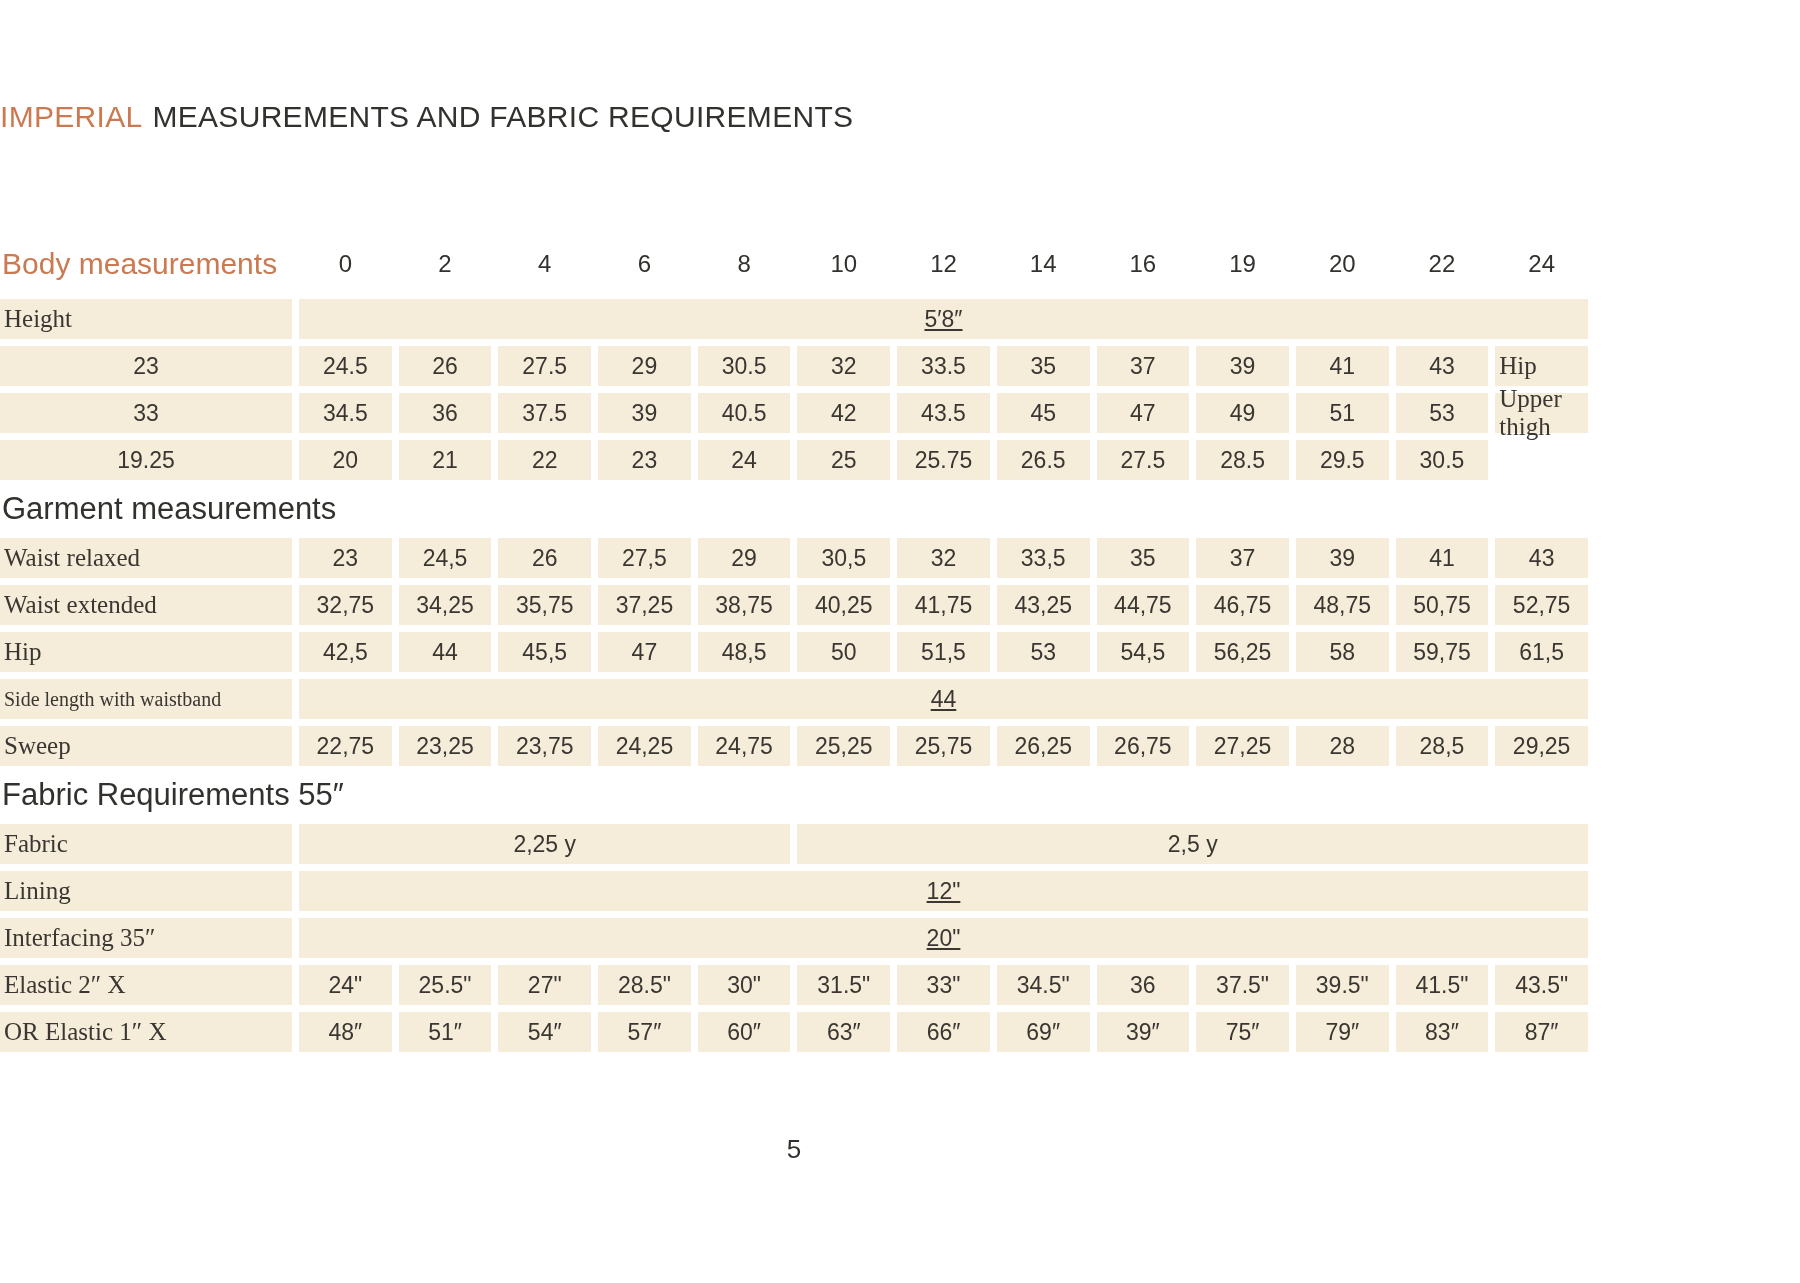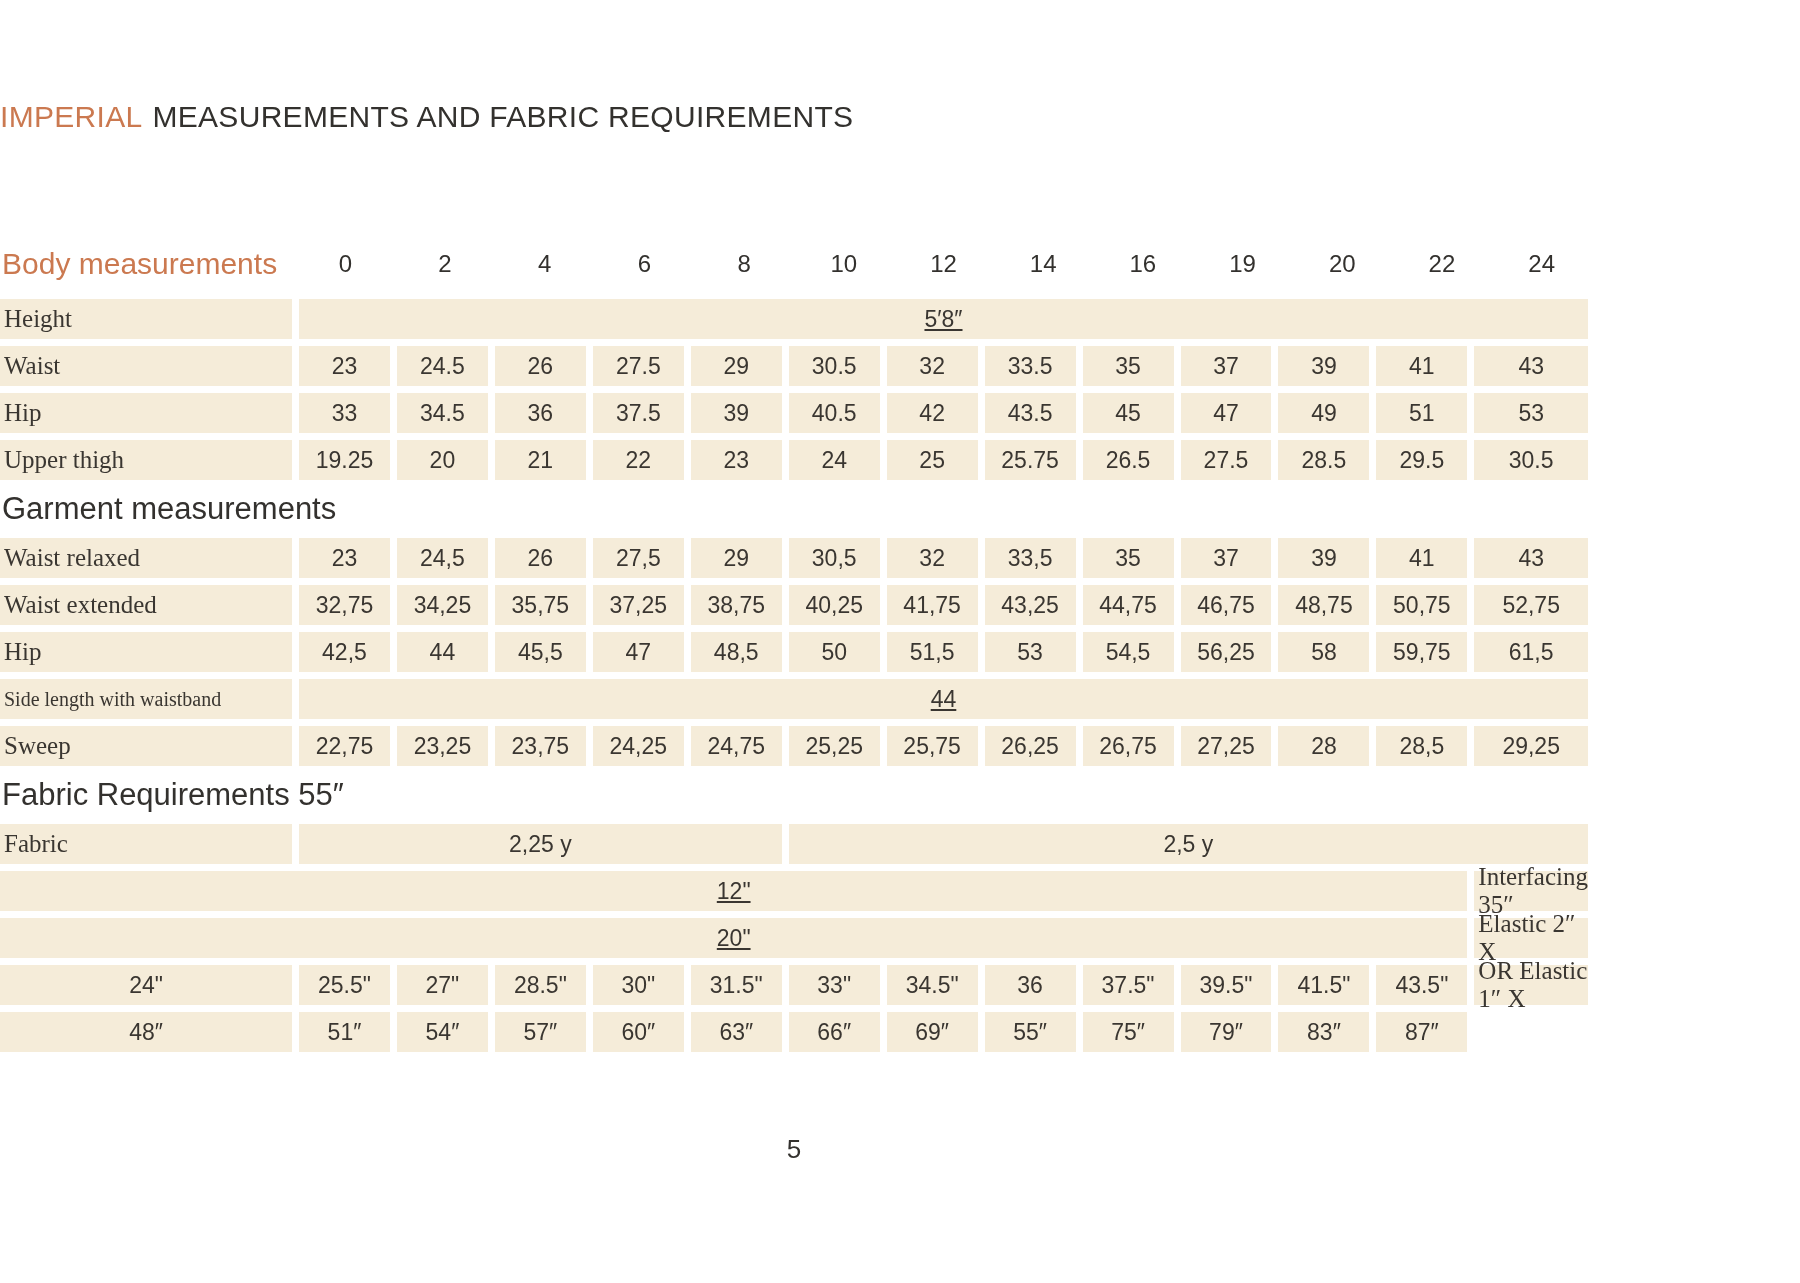--- a/index.html
+++ b/index.html
@@ -65,21 +65,20 @@
       <div class="size-cell">19</div>
       <div class="size-cell">20</div>
       <div class="size-cell">22</div>
       <div class="size-cell">24</div>
     </div>
 
   <div class="grid">
 
   <div class="cell label">Height</div>
       <div class="cell span-all">5′8″</div>
-      <div class="cell label">Waist</div>
       <div class="cell">23</div>
       <div class="cell">24.5</div>
       <div class="cell">26</div>
       <div class="cell">27.5</div>
       <div class="cell">29</div>
       <div class="cell">30.5</div>
       <div class="cell">32</div>
       <div class="cell">33.5</div>
       <div class="cell">35</div>
       <div class="cell">37</div>
@@ -170,20 +169,21 @@
       <div class="cell">26,25</div>
       <div class="cell">26,75</div>
       <div class="cell">27,25</div>
       <div class="cell">28</div>
       <div class="cell">28,5</div>
       <div class="cell">29,25</div>
       <div class="section">Fabric Requirements 55″</div>
       <div class="cell label">Fabric</div>
       <div class="cell" style="grid-column: span 5;">2,25 y</div>
       <div class="cell" style="grid-column: span 8;">2,5 y</div>
+      <div class="cell label">Lining</div>
       <div class="cell span-all">12"</div>
       <div class="cell label">Interfacing 35″</div>
       <div class="cell span-all">20"</div>
       <div class="cell label">Elastic 2″ X</div>
       <div class="cell">24"</div>
       <div class="cell">25.5"</div>
       <div class="cell">27"</div>
       <div class="cell">28.5"</div>
       <div class="cell">30"</div>
       <div class="cell">31.5"</div>
@@ -196,21 +196,21 @@
       <div class="cell">43.5"</div>
       <div class="cell label">OR Elastic 1″  X</div>
       <div class="cell">48″</div>
       <div class="cell">51″</div>
       <div class="cell">54″</div>
       <div class="cell">57″</div>
       <div class="cell">60″</div>
       <div class="cell">63″</div>
       <div class="cell">66″</div>
       <div class="cell">69″</div>
-      <div class="cell">55″</div>
+      <div class="cell">39″</div>
       <div class="cell">75″</div>
       <div class="cell">79″</div>
       <div class="cell">83″</div>
       <div class="cell">87″</div>
     </div>
 
   <div class="page-num">5</div>
 
 </div>
 

